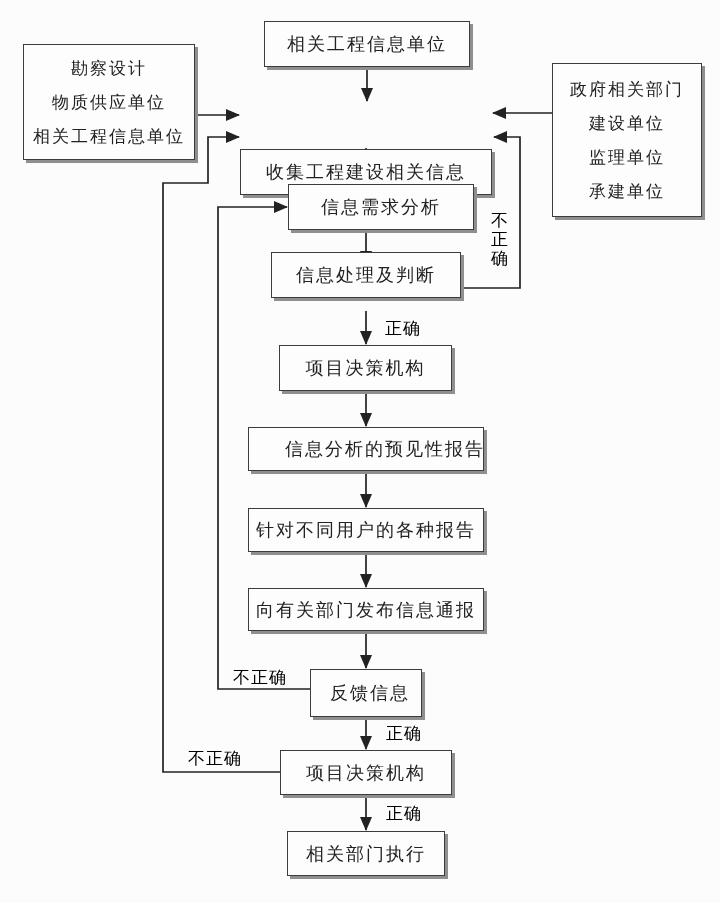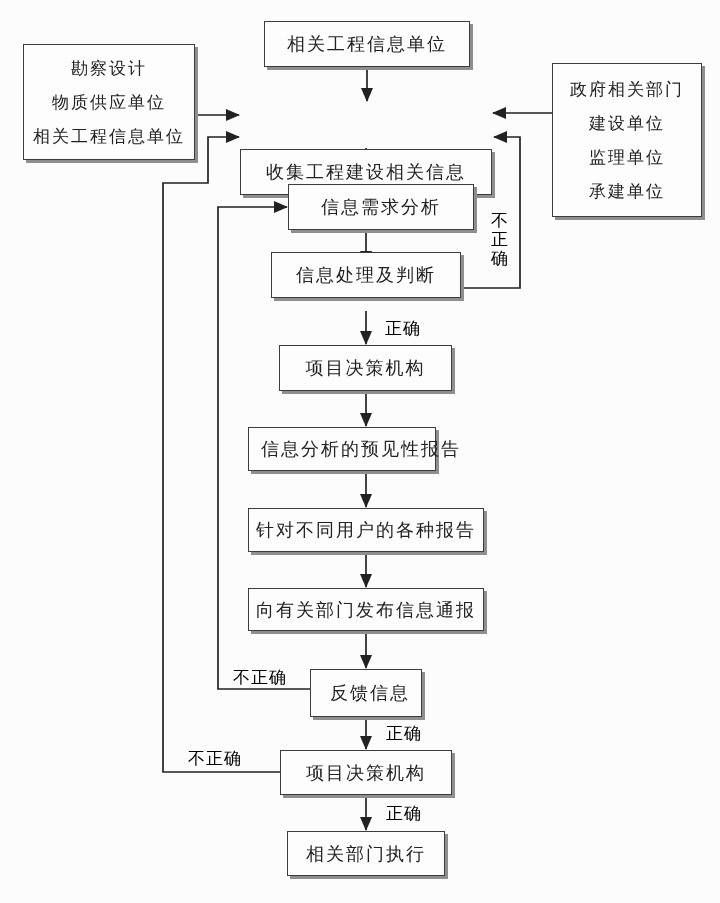--- a/index.html
+++ b/index.html
@@ -113,21 +113,21 @@
   </div>
 
   <div class="node" style="left:271px;top:252px;width:190px;height:46px;">
     <span>信息处理及判断</span>
   </div>
 
   <div class="node" style="left:279px;top:345px;width:173px;height:46px;">
     <span>项目决策机构</span>
   </div>
 
-  <div class="node" style="left:248px;top:427px;width:188px;height:44px;padding-left:38px;">
+  <div class="node" style="left:248px;top:427px;width:236px;height:44px;padding-left:38px;">
     <span>信息分析的预见性报告</span>
   </div>
 
   <div class="node" style="left:248px;top:508px;width:236px;height:44px;">
     <span>针对不同用户的各种报告</span>
   </div>
 
   <div class="node" style="left:248px;top:588px;width:236px;height:43px;">
     <span>向有关部门发布信息通报</span>
   </div>

